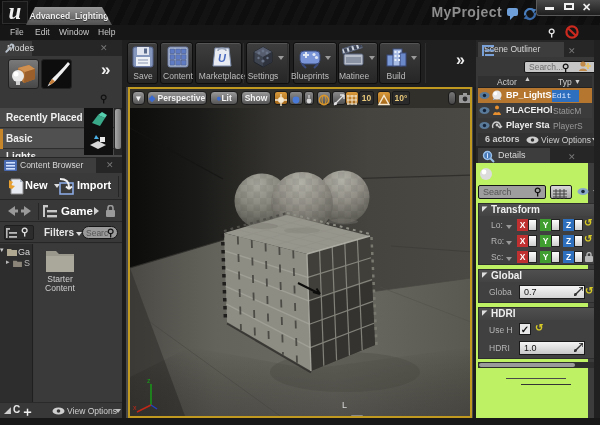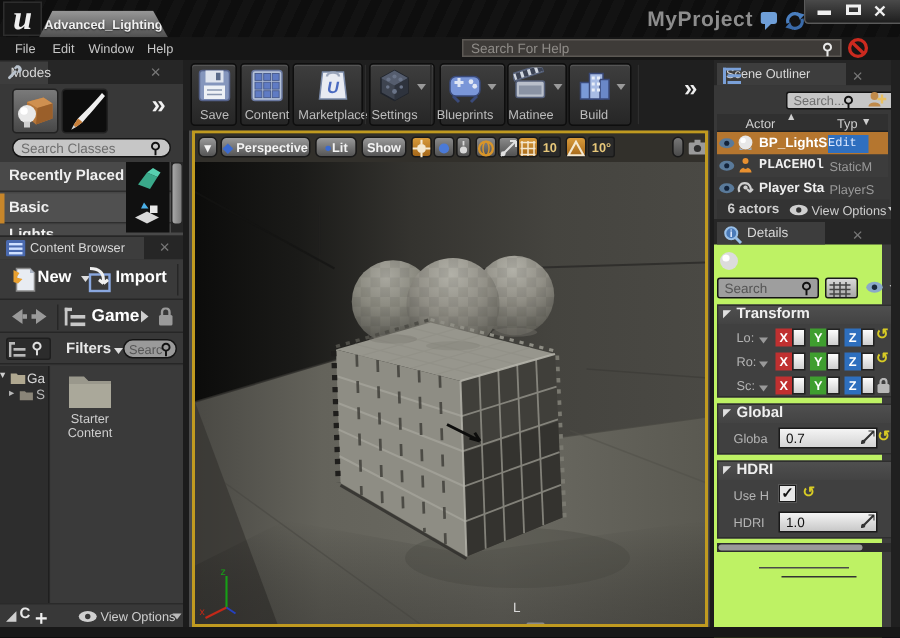--- a/index.html
+++ b/index.html
@@ -66,21 +66,20 @@
   <div class="abs" style="right:0;top:0;width:64px;height:16px;background:linear-gradient(#4a4a4a,#1e1e1e);border:1px solid #5a5a5a;border-top:none;border-right:none;border-radius:0 0 0 3px;"></div>
   <div class="abs" style="right:46px;top:7px;width:9px;height:3px;background:#f0f0f0;"></div>
   <div class="abs" style="right:26px;top:3px;width:10px;height:7px;border:2px solid #f0f0f0;background:transparent;"></div>
   <div class="abs" style="right:6px;top:1px;width:12px;height:12px;color:#f0f0f0;font-size:11px;font-weight:bold;">✕</div>
 
   <div class="abs" id="menubar">
     <span class="mitem" style="left:10px;top:2px">File</span>
     <span class="mitem" style="left:35px;top:2px">Edit</span>
     <span class="mitem" style="left:59px;top:2px">Window</span>
     <span class="mitem" style="left:98px;top:2px">Help</span>
-    <div id="helpsearch">Search For Help</div>
     <span class="mag" style="left:548px;top:2px;color:#e8e8e8;">⚲</span>
     <svg class="abs" style="left:565px;top:0px" width="14" height="14" viewBox="0 0 14 14">
       <circle cx="7" cy="7" r="5.6" fill="none" stroke="#cc2a1f" stroke-width="2.2"></circle>
       <line x1="3" y1="3.2" x2="11" y2="10.8" stroke="#cc2a1f" stroke-width="2.2"></line>
     </svg>
   </div>
 
   <div class="abs" id="toolbar">
     <div class="tfr" style="left:5px;width:31px;"></div>
     <div class="tfr" style="left:38px;width:33px;"></div>
@@ -210,21 +209,20 @@
     </div>
     <div class="abs" style="left:41px;top:19px;width:31px;height:30px;background:#0d0d0d;border:1px solid #222;border-radius:3px;">
       <svg width="29" height="28" viewBox="0 0 29 28">
         <path d="M26 2 C21 8 14 15 10 19 L7 23.5 L8.5 24.8 L13 21.5 C17 17 24 9 28 4 Z" fill="#f0f0f0"></path>
         <path d="M10 19 L7 23.5 L8.5 24.8 L13 21.5 C11.8 20.3 10.9 19.6 10 19 Z" fill="#c87f3a"></path>
         <path d="M7 23.5 L5.5 26.5 L8.5 24.8 Z" fill="#d8d8d8"></path>
       </svg>
     </div>
     <div class="abs" style="left:101px;top:20px;color:#f2f2f2;font-size:17px;font-weight:bold;">»</div>
 
-    <div class="searchbox" style="left:8px;top:52px;width:106px;height:13px;font-size:9px;line-height:12px;padding-left:5px;">Search Classes</div>
     <span class="mag" style="left:100px;top:53px;">⚲</span>
 
     <div class="abs" style="left:0px;top:68px;width:122px;height:49px;background:#464646;overflow:hidden;">
       <div class="abs" style="left:0;top:0;width:122px;height:20px;background:#494949;border-bottom:1px solid #2e2e2e;color:#efefef;font-size:10px;font-weight:bold;line-height:20px;padding-left:6px;">Recently Placed</div>
       <div class="abs" style="left:0;top:21px;width:122px;height:20px;background:#505050;border-bottom:1px solid #2e2e2e;color:#efefef;font-size:10px;font-weight:bold;line-height:20px;padding-left:6px;">Basic</div>
       <div class="abs" style="left:0;top:21px;width:3px;height:20px;background:#c7862a;"></div>
       <div class="abs" style="left:0;top:42px;width:122px;height:20px;background:#494949;color:#efefef;font-size:10px;font-weight:bold;line-height:14px;padding-left:6px;">Lights</div>
 
       <div class="abs" style="left:84px;top:0;width:29px;height:47px;background:#101010;"></div>
       <svg class="abs" style="left:86px;top:1px" width="25" height="20" viewBox="0 0 25 20">
@@ -549,21 +547,21 @@
         </svg>
       <span class="abs" style="left:28px;top:2px;color:#fff;font-size:9px;font-weight:bold;text-align:center;">BP_LightS</span>
       <div class="abs" style="left:74px;top:1.5px;width:27px;height:12px;background:#2f6fbf;color:#dfeaff;font-size:8px;line-height:12px;font-family:Liberation Mono, monospace;">Edit bl</div>
     </div>
     <div class="abs" style="left:2px;top:63px;width:114px;height:15px;background:#3c3c3c;">
       <svg class="abs" style="left:14px;top:2px" width="10" height="11" viewBox="0 0 10 11">
           <circle cx="5" cy="2.4" r="2" fill="#e89030"></circle>
           <path d="M1 10 C1 5.5 9 5.5 9 10 Z" fill="#e89030"></path>
           <circle cx="5" cy="6" r="1.6" fill="#3c3c3c"></circle>
         </svg>
-      <span class="abs" style="left:28px;top:2px;color:#efefef;font-size:9px;font-weight:bold;font-family:Liberation Mono, monospace;">PLACEHOl</span>
+      <span class="abs" style="left:28px;top:2px;color:#efefef;font-size:9px;font-weight:bold;">PLACEHOl</span>
       <span class="abs" style="left:75px;top:2.5px;color:#9a9a9a;font-size:8.5px;">StaticM</span>
     </div>
     <div class="abs" style="left:2px;top:78px;width:114px;height:15px;background:#383838;">
       <svg class="abs" style="left:13px;top:2px" width="12" height="11" viewBox="0 0 12 11">
           <path d="M2 8 A4 4 0 1 1 9 8 M9 8 L11 6 M9 8 L7 6" stroke="#cfcfcf" stroke-width="1.4" fill="none"></path>
           <circle cx="6" cy="5" r="1.4" fill="#cfcfcf"></circle>
         </svg>
       <span class="abs" style="left:28px;top:2px;color:#efefef;font-size:9px;font-weight:bold;">Player Sta</span>
       <span class="abs" style="left:75px;top:2.5px;color:#9a9a9a;font-size:8.5px;">PlayerS</span>
     </div>

